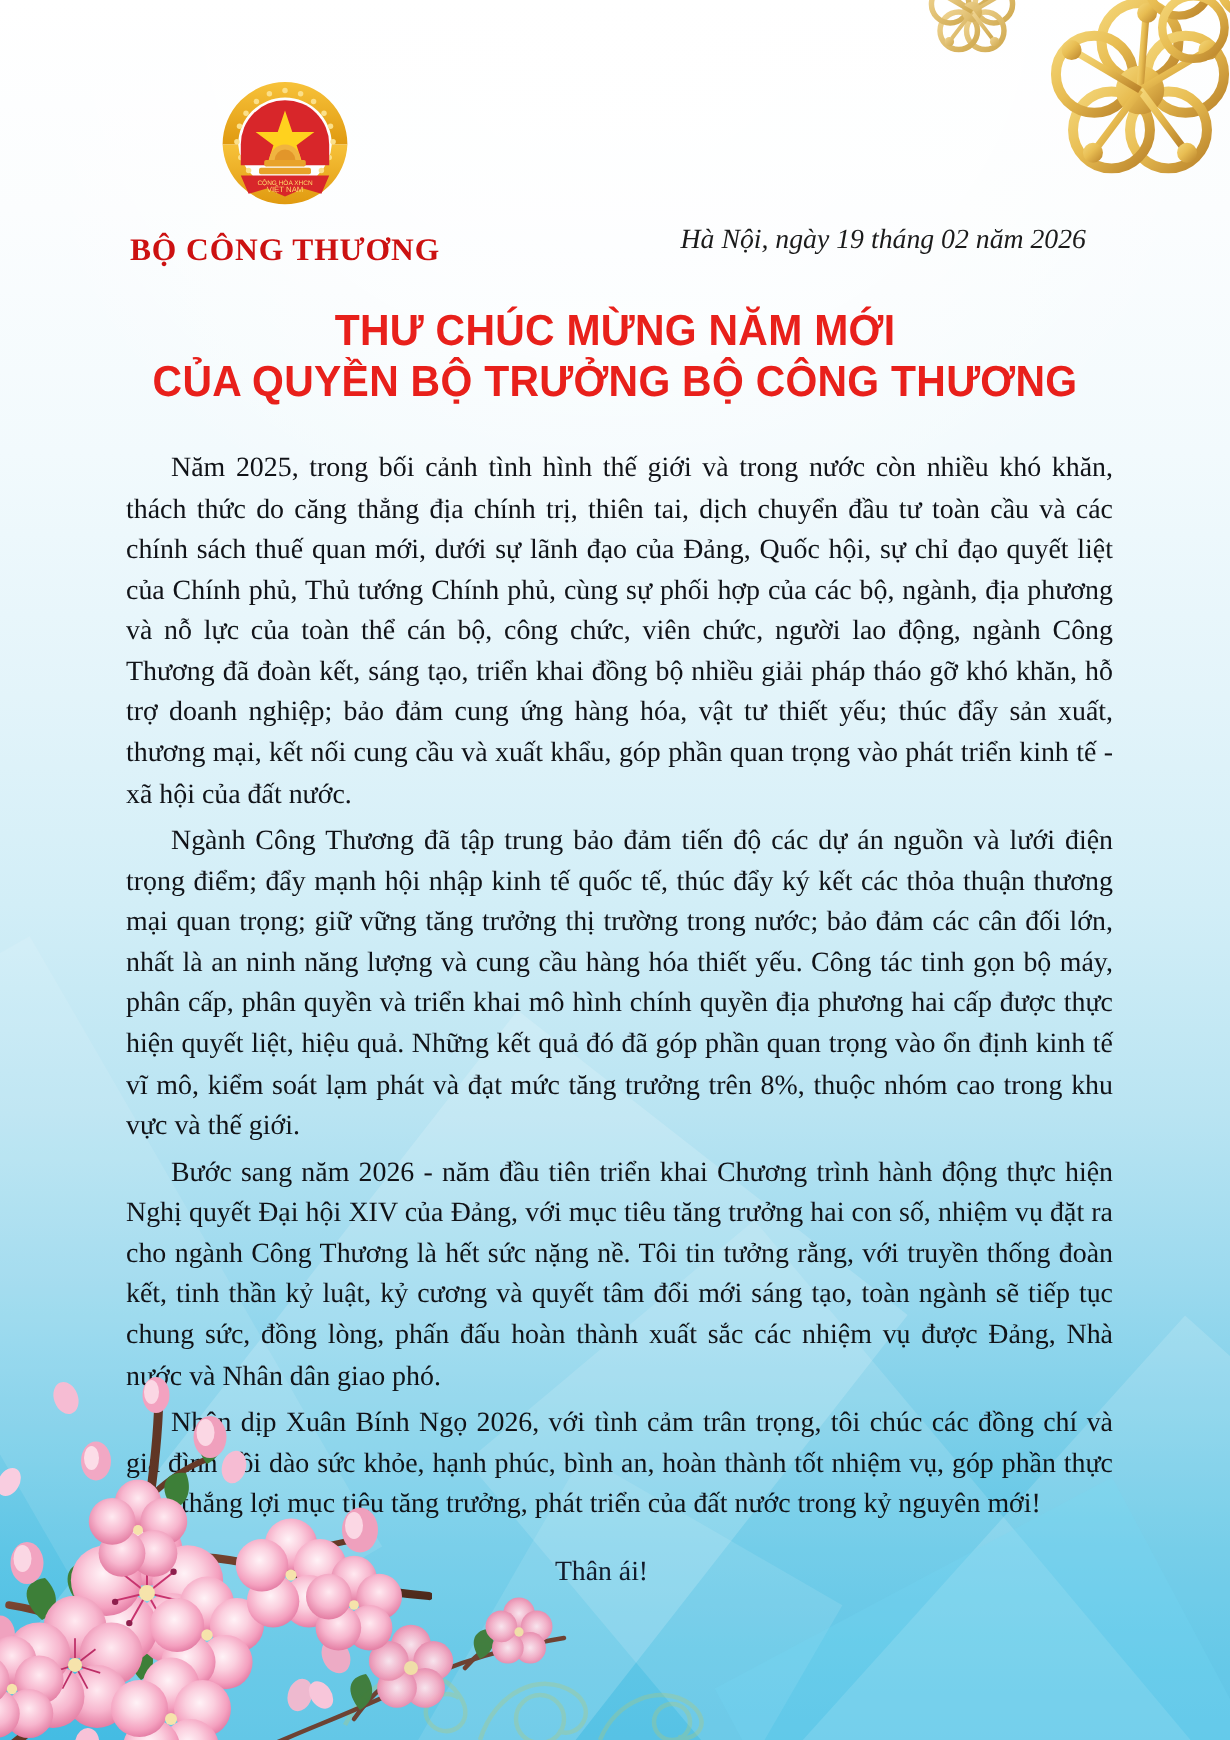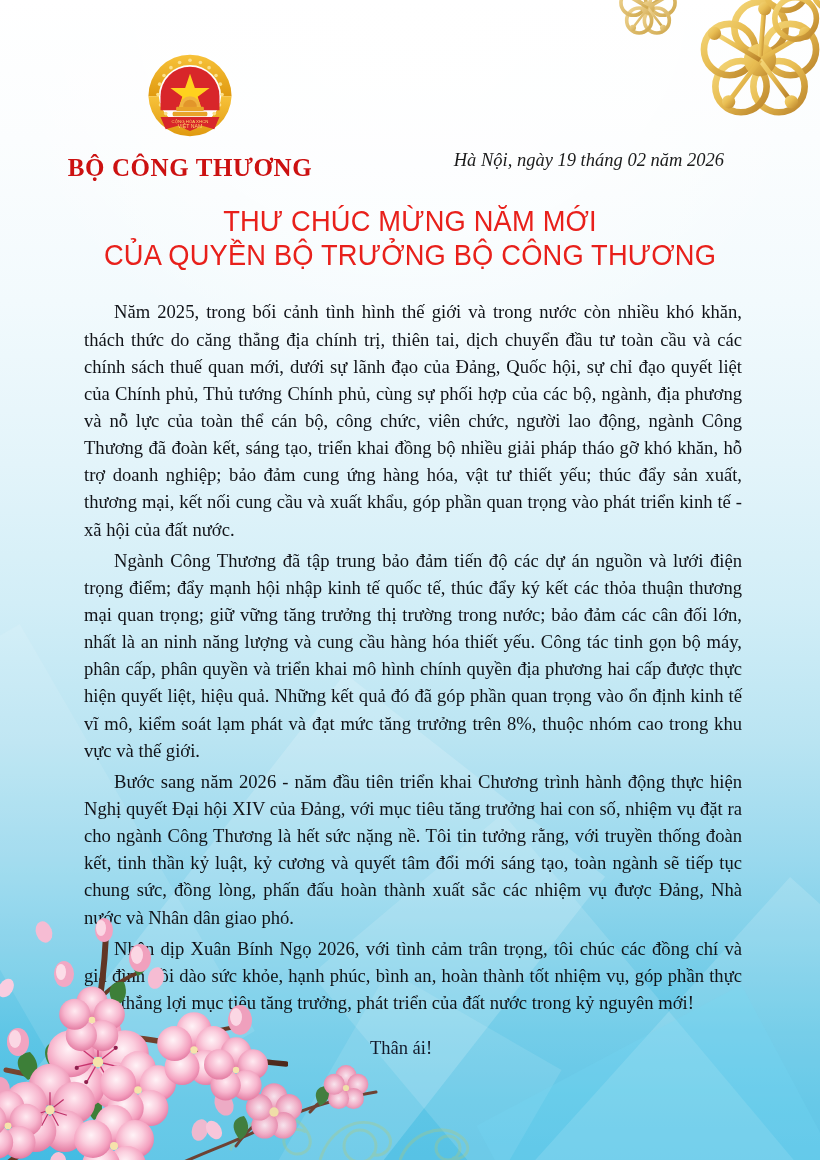--- a/index.html
+++ b/index.html
@@ -86,21 +86,21 @@
     left: 60px;
     top: 46px;
     width: 260px;
     text-align: center;
   }
   .emblem { width: 104px; height: 104px; display: block; margin: 0 auto; }
   .ministry-name {
     margin-top: 4px;
     font-family: "Liberation Serif", "DejaVu Serif", serif;
     font-weight: bold;
-    font-size: 25px;
+    font-size: 21px;
     letter-spacing: 0.6px;
     color: #cc1111;
     white-space: nowrap;
   }
   .dateline {
     position: absolute;
     right: 96px;
     top: 150px;
     font-style: italic;
     font-size: 18.5px;
@@ -108,21 +108,21 @@
     white-space: nowrap;
   }
 
   
   .title-block {
     position: relative;
     margin-top: 14px;
     text-align: center;
     color: #e8201b;
     font-family: "Liberation Sans", "DejaVu Sans", sans-serif;
-    font-weight: normal;
+    font-weight: bold;
     line-height: 1.18;
     letter-spacing: 0.2px;
   }
   .title-line1 { font-size: 29px; transform: scaleX(0.94); }
   .title-line2 { font-size: 29px; transform: scaleX(0.94); }
 
   
   .body-wrap {
     position: relative;
     margin: 26px 78px 0 84px;

